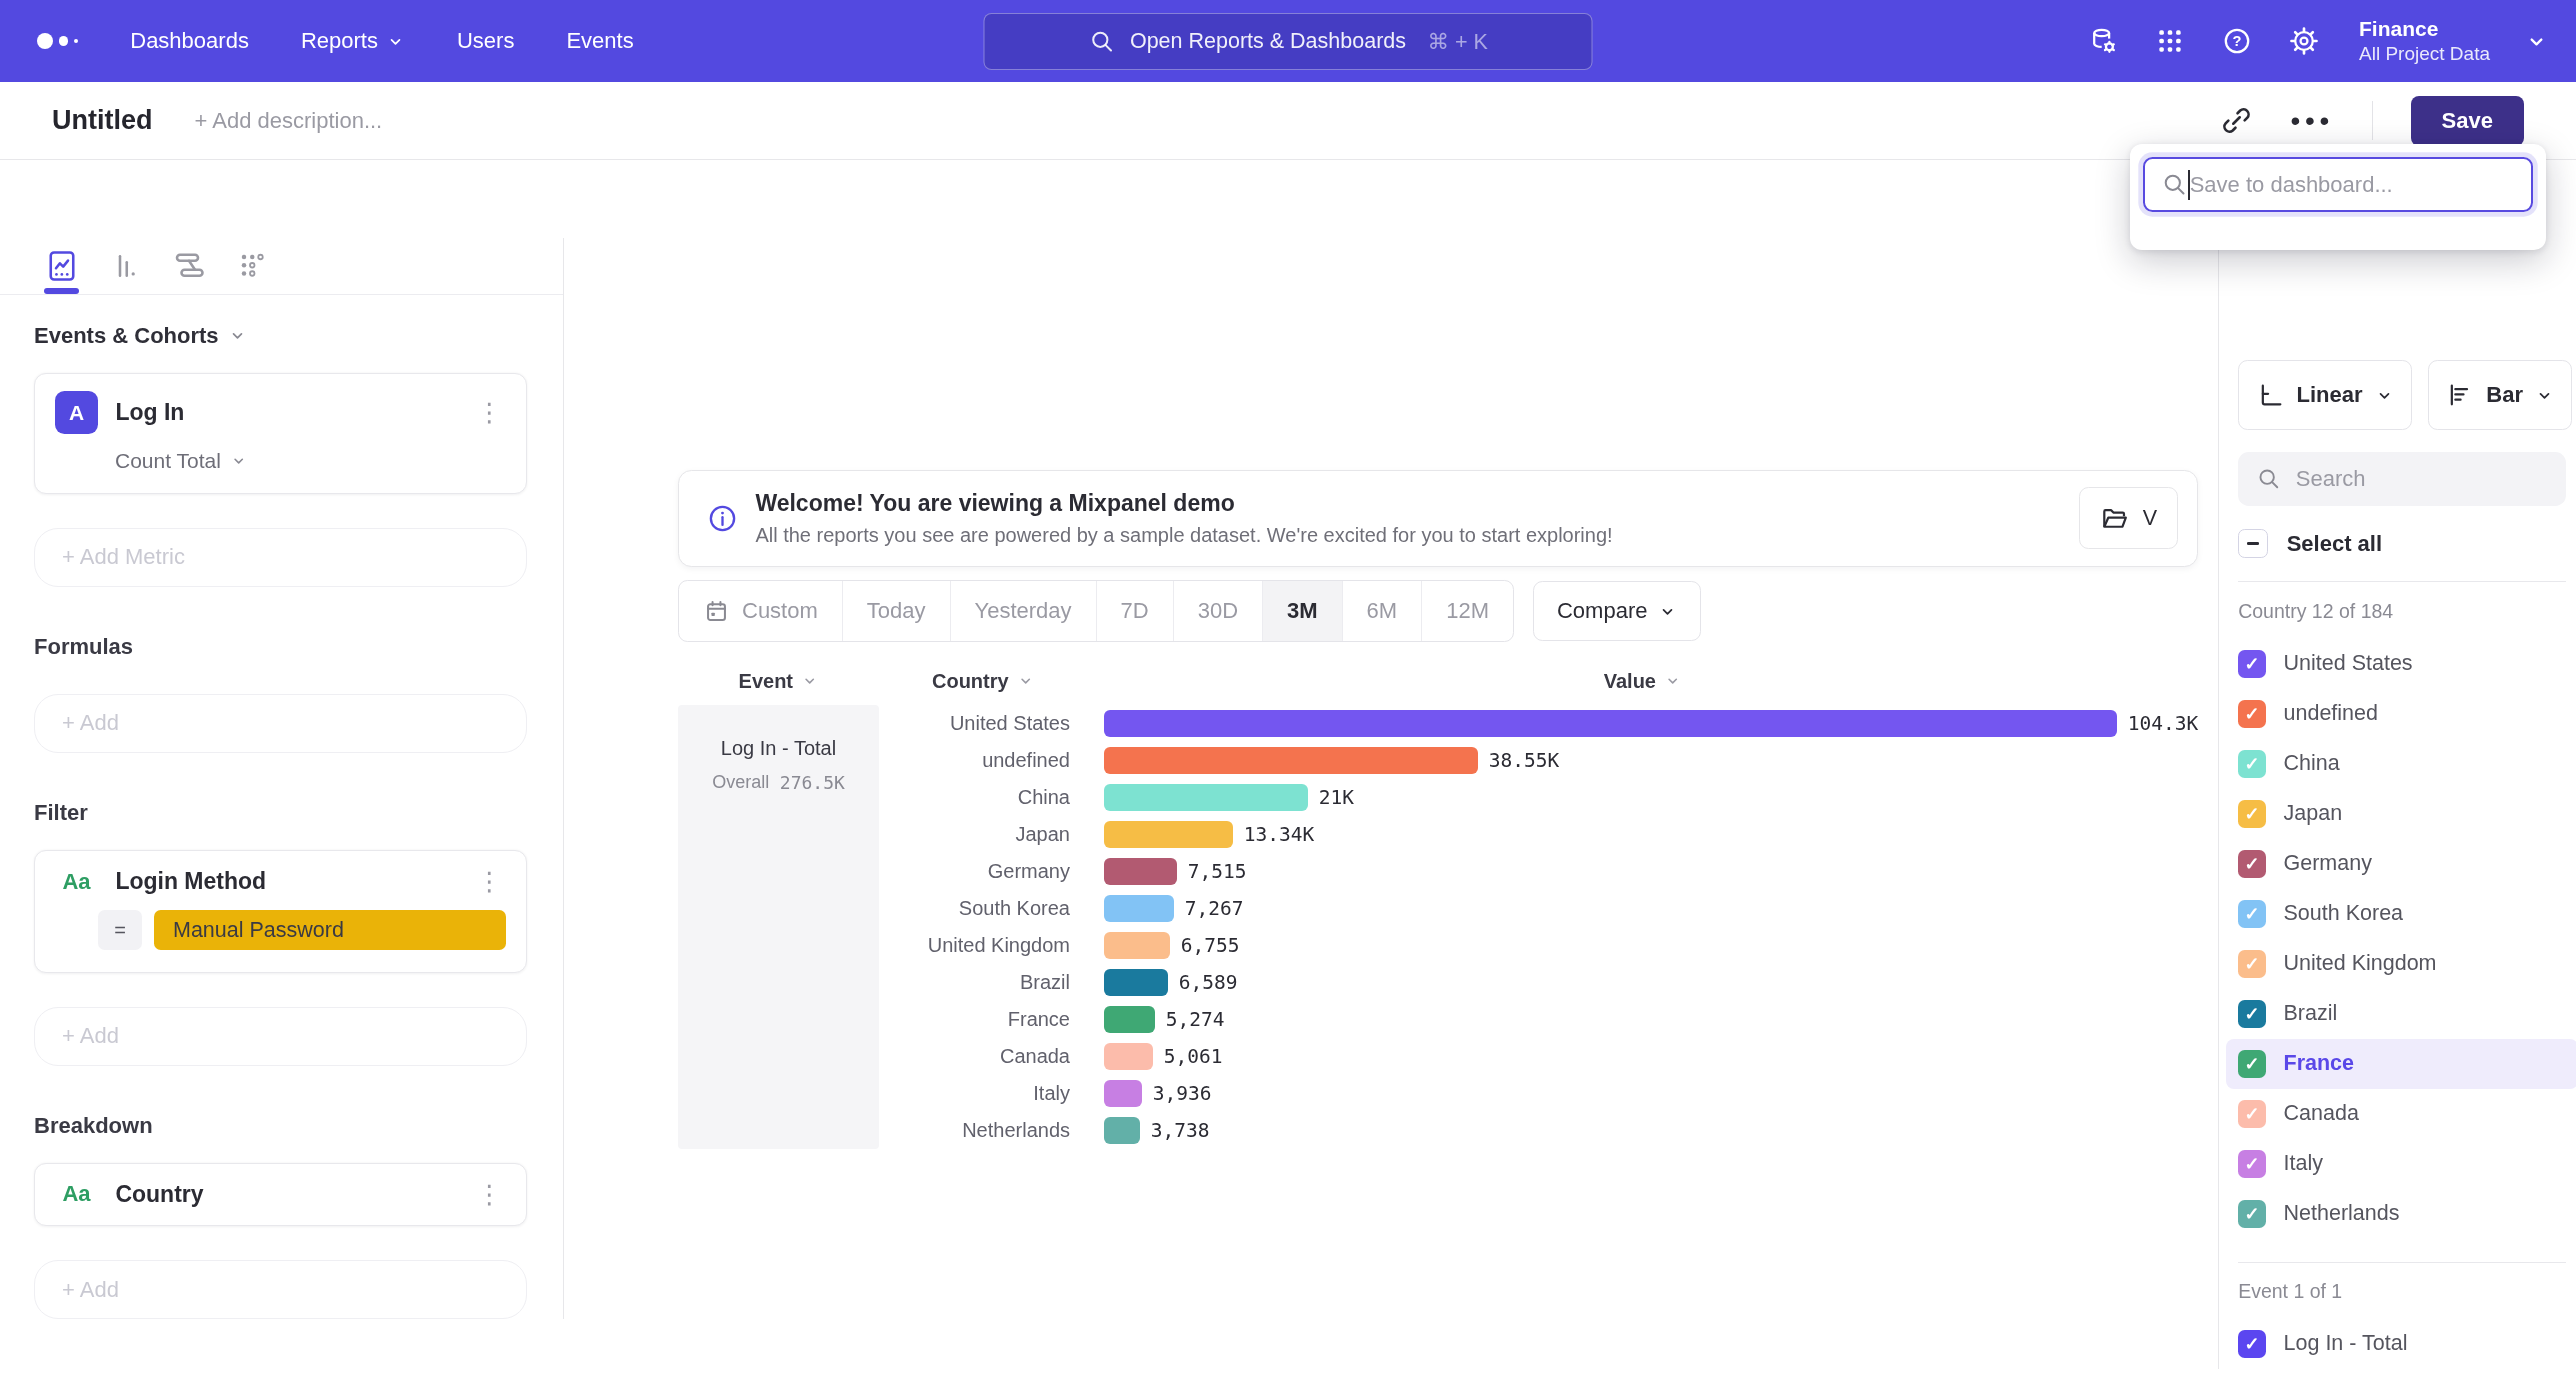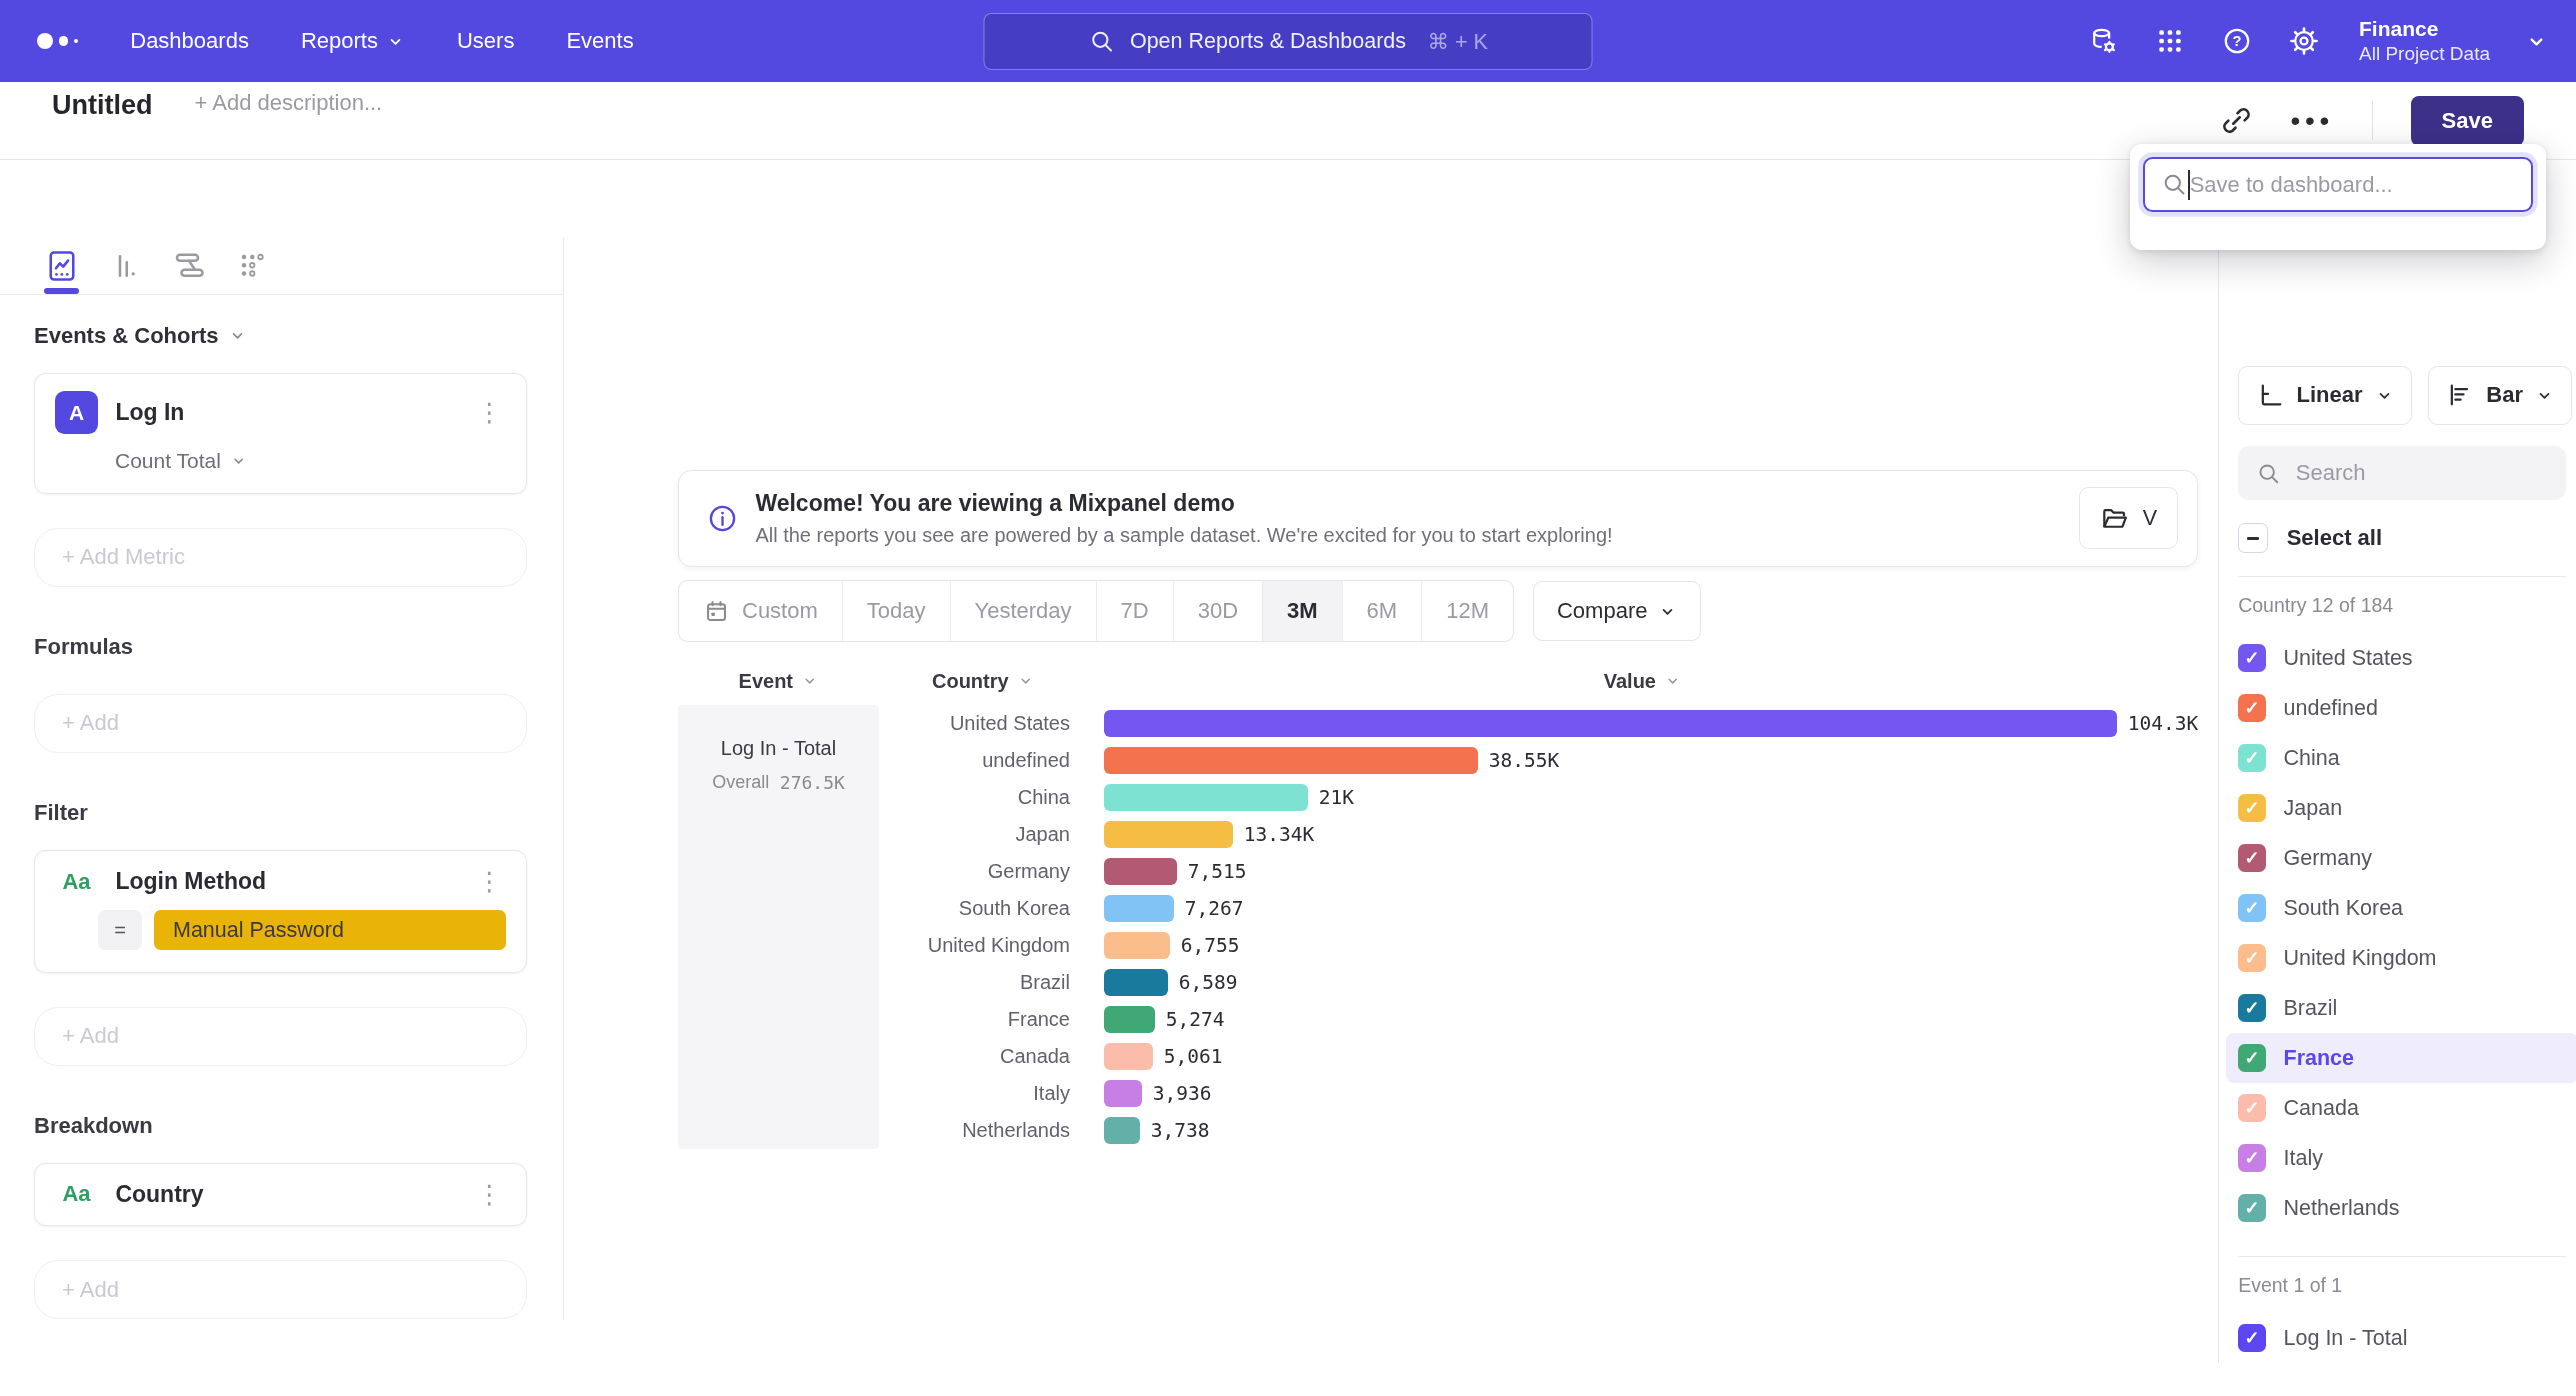--- a/index.html
+++ b/index.html
@@ -17,21 +17,21 @@
   .nav-item{display:flex;align-items:center;gap:8px;cursor:pointer;}
   .nav-search{position:absolute;left:50%;transform:translateX(-50%);top:13.4px;width:607px;height:55px;background:rgba(25,16,90,.22);border:0.7px solid rgba(255,255,255,.35);border-radius:8px;display:flex;align-items:center;justify-content:center;gap:14.8px;font-size:21.5px;color:rgba(255,255,255,.92);cursor:pointer;}
   .nav-search .shortcut{color:rgba(255,255,255,.55);margin-left:6.7px;}
   .nav-right{margin-left:auto;display:flex;align-items:center;gap:35px;}
   .nav-icon{width:32px;height:32px;cursor:pointer;}
   .project{display:flex;flex-direction:column;line-height:1.25;margin-left:4px;cursor:pointer;}
   .project .pname{font-size:21px;font-weight:700;}
   .project .pscope{font-size:19px;color:rgba(255,255,255,.88);}
 
   
-  .titlebar{height:78px;border-bottom:0.7px solid #e7e7ea;display:flex;padding:8px 52px;box-sizing:border-box;background:#fff;}
+  .titlebar{height:78px;border-bottom:0.7px solid #e7e7ea;display:flex;align-items:center;padding:8px 52px;box-sizing:border-box;background:#fff;}
   .report-title{font-size:27px;font-weight:700;color:#25252d;}
   .add-desc{margin-left:42px;font-size:22px;color:#9a9aa3;cursor:text;}
   .tb-right{margin-left:auto;display:flex;align-items:center;gap:38px;}
   .ellipsis{font-size:28px;letter-spacing:4.7px;color:#2b2b33;cursor:pointer;line-height:1;}
   .tb-divider{width:0.7px;height:39px;background:#e3e3e7;}
   .save-btn{height:50px;padding:0 31px;border-radius:8px;background:var(--save,#3d3089);color:#fff;font-size:22px;font-weight:600;display:flex;align-items:center;cursor:pointer;border:none;}
 
   
   .bodyrow{display:flex;height:1237px;align-items:center;}
 
@@ -79,21 +79,21 @@
   .event-overall .num{font-family:"DejaVu Sans Mono",monospace;}
   .bar-rows{}
   .bar-row{height:37px;display:flex;align-items:center;}
   .bar-label{width:208px;flex:none;text-align:right;padding-right:17px;box-sizing:border-box;font-size:20px;color:#61616c;}
   .bar{height:27px;border-radius:6px;margin-left:17px;flex:none;cursor:pointer;}
   .bar-value{margin-left:10.7px;font-family:"DejaVu Sans Mono",monospace;font-size:19.5px;color:#2b2b33;white-space:nowrap;}
 
   
   .rightpanel{width:379px;flex:none;border-left:0.7px solid #e7e7ea;box-sizing:border-box;padding:172px 31px 0 19px;background:#fff;}
   .chart-controls{display:flex;gap:16px;}
-  .ctl-btn{height:59px;border:0.7px solid #e4e4e9;border-radius:9.4px;display:flex;align-items:center;gap:12px;padding:0 17.4px;font-size:22px;font-weight:600;color:#2b2b33;background:#fff;cursor:pointer;box-sizing:border-box;}
+  .ctl-btn{height:70px;border:0.7px solid #e4e4e9;border-radius:9.4px;display:flex;align-items:center;gap:12px;padding:0 17.4px;font-size:22px;font-weight:600;color:#2b2b33;background:#fff;cursor:pointer;box-sizing:border-box;}
   .rp-search{margin-top:21.5px;height:54px;border-radius:10.7px;background:#f3f3f6;display:flex;align-items:center;gap:14.8px;padding:0 17.4px;font-size:22px;color:#9a9aa3;cursor:text;}
   .select-all{margin-top:23px;display:flex;align-items:center;gap:19px;cursor:pointer;}
   .sa-box{width:29.5px;height:29.5px;border:1.3px solid #d4d4e4;border-radius:6.7px;background:#fff;display:flex;align-items:center;justify-content:center;box-sizing:border-box;}
   .sa-dash{width:12px;height:2.7px;border-radius:1.3px;background:#2b2b33;}
   .sa-label{font-size:22px;font-weight:600;color:#2b2b33;}
   .rp-divider{margin-top:23px;height:0.7px;background:#e8e8ec;}
   .rp-section{margin-top:17.4px;font-size:19.5px;color:#8a8a93;}
   .chk-list{margin-top:16px;}
   .chk-row{height:50px;display:flex;align-items:center;gap:17.4px;padding:0 12px;margin:0 -12px;border-radius:8px;font-size:21.5px;color:#55555e;cursor:pointer;}
   .chk-row.hl{background:#efecfc;color:var(--accent,#5a48e8);font-weight:600;}

